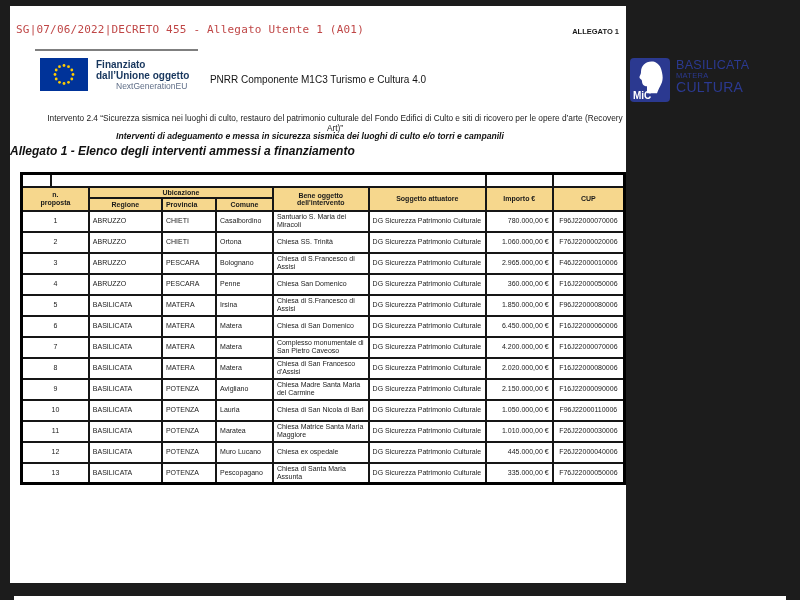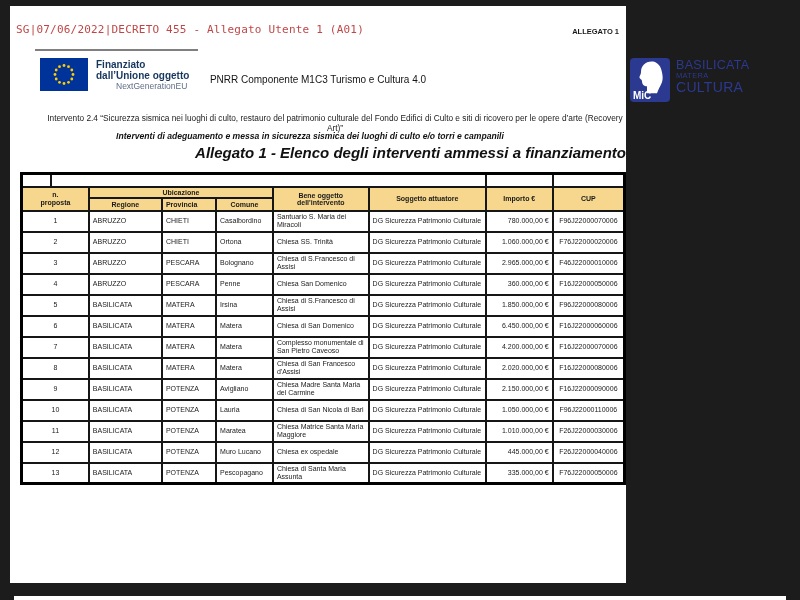--- a/index.html
+++ b/index.html
@@ -24,21 +24,21 @@
 
   .mic-emblem { position:absolute; left:620px; top:52px; }
   .mic-text { position:absolute; left:666px; top:53px; color:#2b3990; letter-spacing:0.3px; }
   .mic-text .m1 { font-size:12.5px; line-height:13px; font-weight:500; }
   .mic-text .m2 { font-size:7.5px;  line-height:8px; }
   .mic-text .m3 { font-size:14px; line-height:15px; font-weight:500; }
 
   .sub1 { position:absolute; left:0; right:0; top:107px; text-align:center; font-size:8.3px; color:#1a1a1a;padding-left:34px; }
   .sub2 { position:absolute; left:0; right:16px; top:125px; text-align:center; font-size:8.6px;
           font-weight:bold; font-style:italic; color:#111; }
-  .sub3 { position:absolute; left:0; right:0; top:138px; text-align:right; font-size:15px;
+  .sub3 { position:absolute; left:0; right:0; top:138px; text-align:left; font-size:12px;
           font-weight:bold; font-style:italic; color:#111; }
 
   table.grid { position:absolute; left:10px; top:166px; border-collapse:collapse;
                border:3px solid #000; table-layout:fixed; }
   table.grid td { border:2px solid #161616; font-size:7px; color:#1a1a1a;
                   padding:1px 3px; overflow:hidden; vertical-align:middle; }
   td.hdr { background:#f6d78d; font-weight:bold; font-size:7.2px; text-align:center; }
   td.hdr.left { text-align:left; }
   td.prewrap { white-space:pre-line; line-height:8px; }
   tr.empty td { height:13px; background:#fff; }

